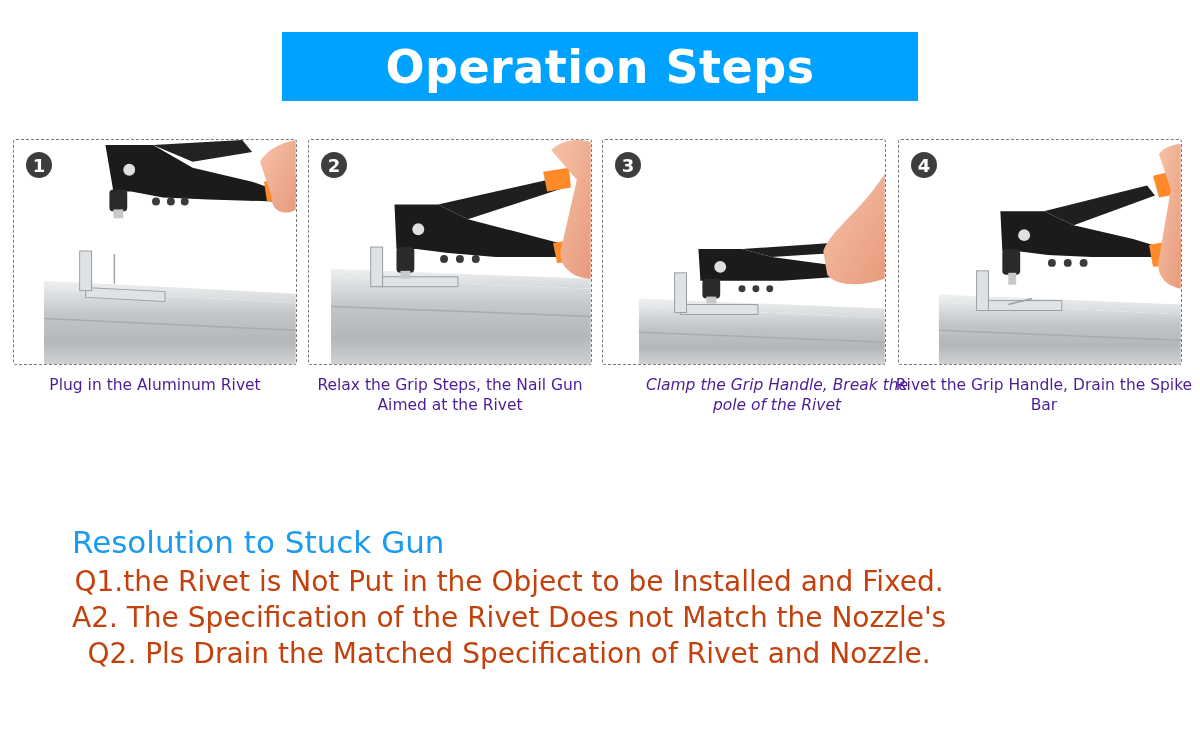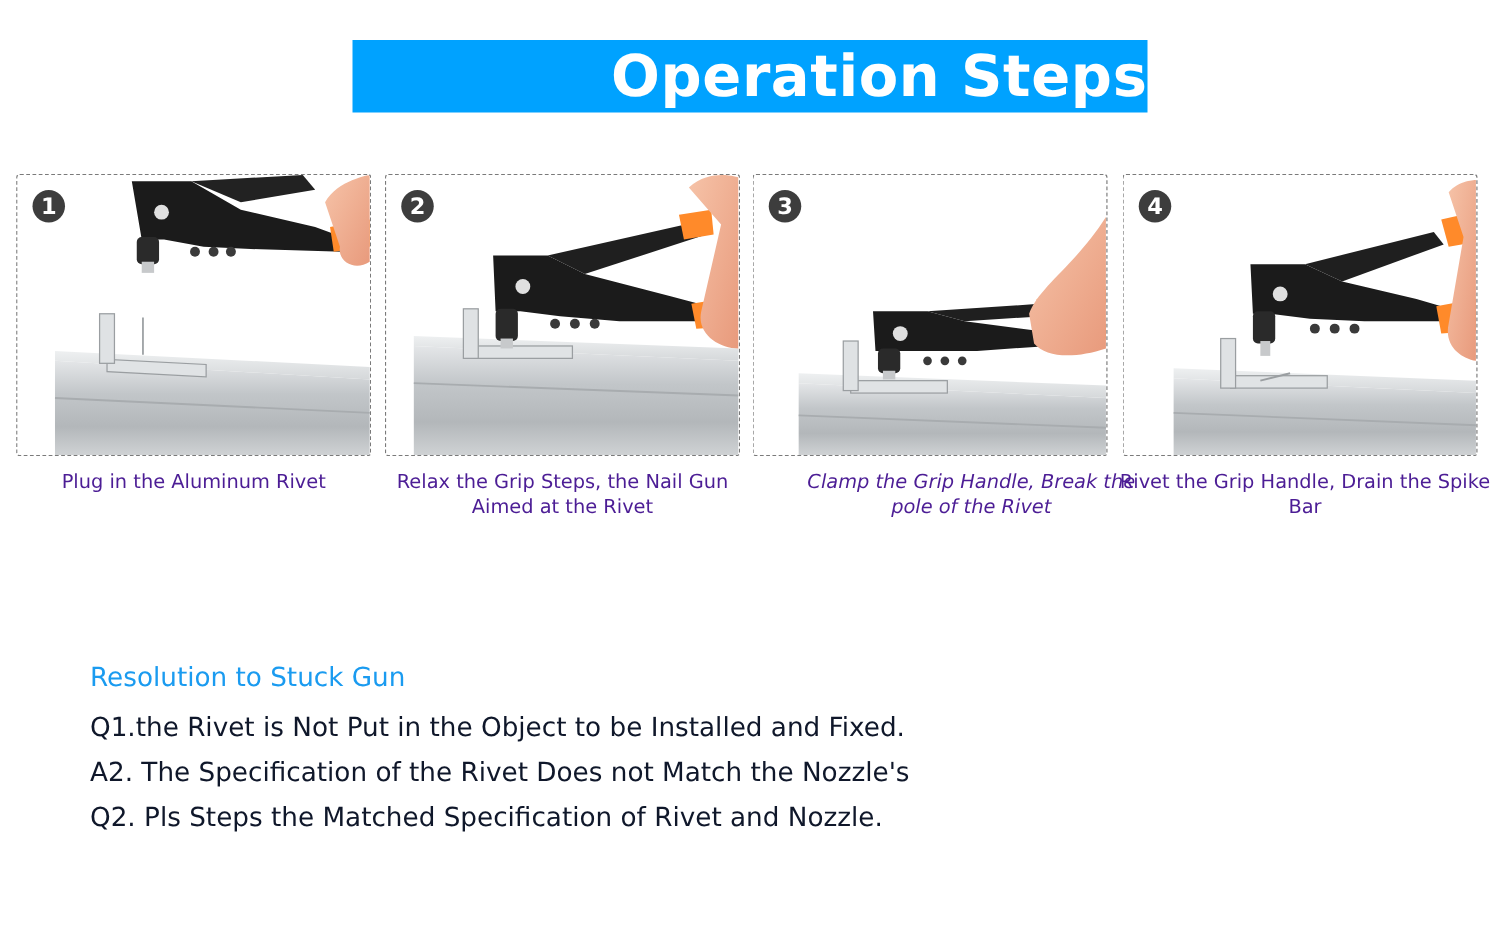--- a/index.html
+++ b/index.html
@@ -1,22 +1,22 @@
 <!DOCTYPE html>
 <html><head>
 <meta charset="utf-8">
 <style>
   html, body { margin: 0; padding: 0; background: #ffffff; }
   body {
     width: 1200px; height: 742px; position: relative; overflow: hidden;
     font-family: "DejaVu Sans", "Liberation Sans", sans-serif;
   }
   .title-banner {
-    position: absolute; left: 282px; top: 32px; width: 636px; height: 58px;
-    background: #00a2ff; display: flex; align-items: center; justify-content: flex-end;
+    position: absolute; left: 282px; top: 32px; width: 636px; height: 69px;
+    background: #00a2ff; display: flex; align-items: center; justify-content: center;
   }
   .title-banner h1 {
     margin: 0; color: #ffffff; font-weight: bold; font-size: 46px; letter-spacing: 0.5px;
     font-family: "DejaVu Sans", sans-serif;
   }
   .step {
     position: absolute; top: 139px; width: 284px; height: 226px;
     border: 1.5px dashed #7a7a7a; border-radius: 3px; box-sizing: border-box;
     overflow: hidden; background: #fff;
   }
@@ -30,24 +30,24 @@
   .caption {
     position: absolute; top: 375px; width: 300px; text-align: center;
     color: #4c1d95; font-size: 15.5px; line-height: 20px;
     font-family: "DejaVu Sans", sans-serif;
   }
   .resolution {
     position: absolute; left: 72px; top: 522px; color: #1a9bf0;
     font-family: "DejaVu Sans", sans-serif;
   }
   .resolution h2 {
-    margin: 0 0 2px 0; font-size: 21px; font-weight: normal; line-height: 40px; color: #1a9bf0;
+    margin: 0 0 2px 0; font-size: 31px; font-weight: normal; line-height: 40px; color: #1a9bf0;
   }
   .resolution .line {
-    font-size: 21px; line-height: 36px; white-space: nowrap; color: #0f172a;
+    font-size: 28px; line-height: 36px; white-space: nowrap; color: #c2410c; text-align: center;
   }
 </style>
 </head>
 <body>
 
 <div class="title-banner">
   <h1>Operation Steps</h1>
 </div>
 
 <svg width="0" height="0" style="position:absolute">
@@ -166,14 +166,14 @@
     <path d="M252,106 L284,100 L284,126 L256,128 Z" fill="#ff8a2a"></path>
     <path d="M262,14 C270,4 284,4 284,4 L284,150 C272,148 258,138 262,120 L274,50 Z" fill="url(#skin)"></path>
   </svg>
 </div>
 <div class="caption" style="left:894px;">Rivet the Grip Handle, Drain the Spike Bar</div>
 
 <div class="resolution">
   <h2>Resolution to Stuck Gun</h2>
   <div class="line">Q1.the Rivet is Not Put in the Object to be Installed and Fixed.</div>
   <div class="line">A2. The Specification of the Rivet Does not Match the Nozzle's</div>
-  <div class="line">Q2. Pls Steps the Matched Specification of Rivet and Nozzle.</div>
+  <div class="line">Q2. Pls Drain the Matched Specification of Rivet and Nozzle.</div>
 </div>
 
 </body></html>

